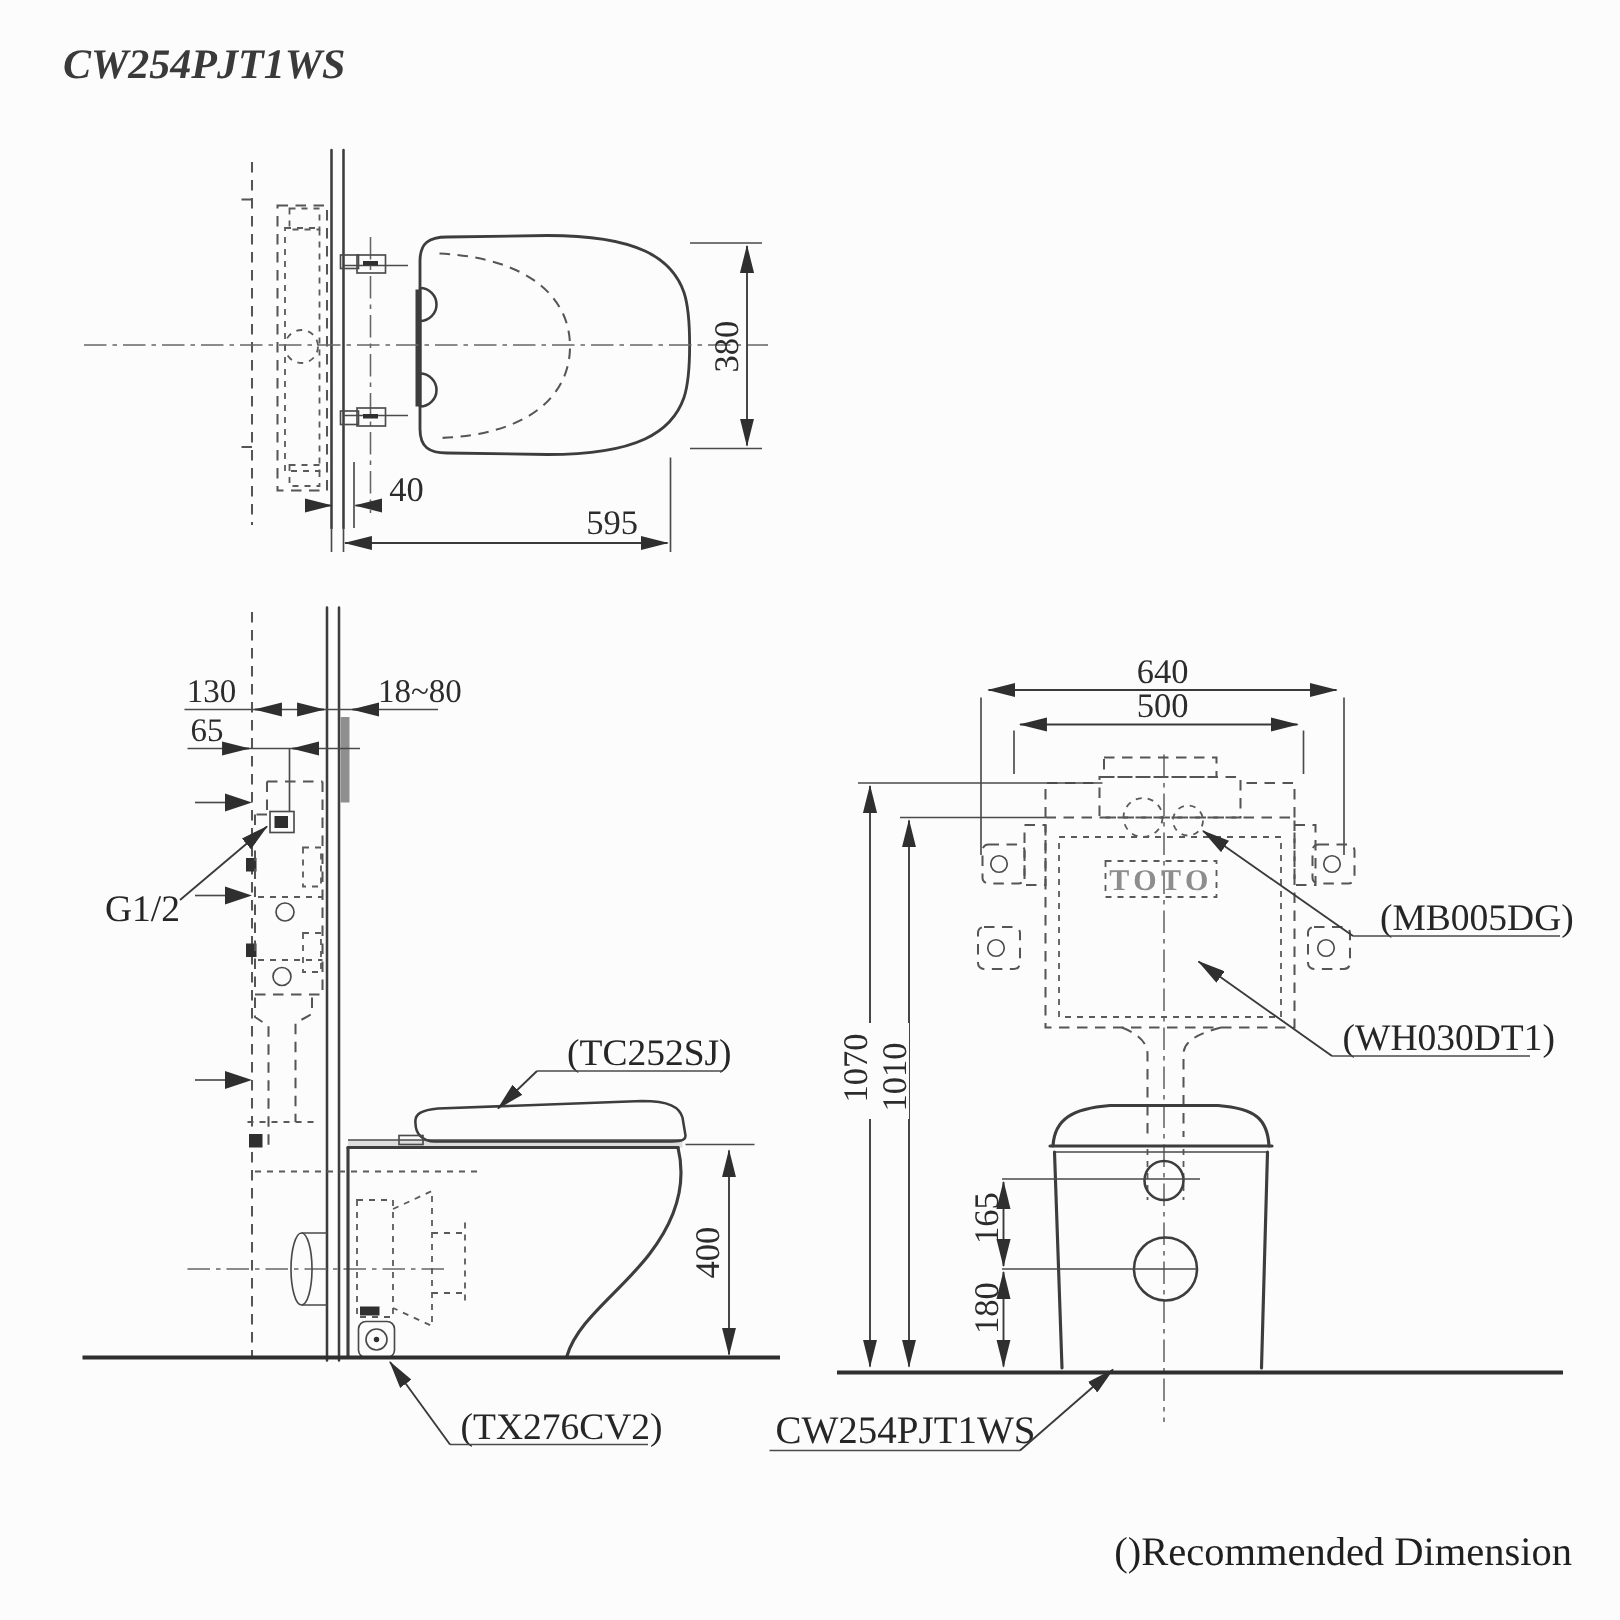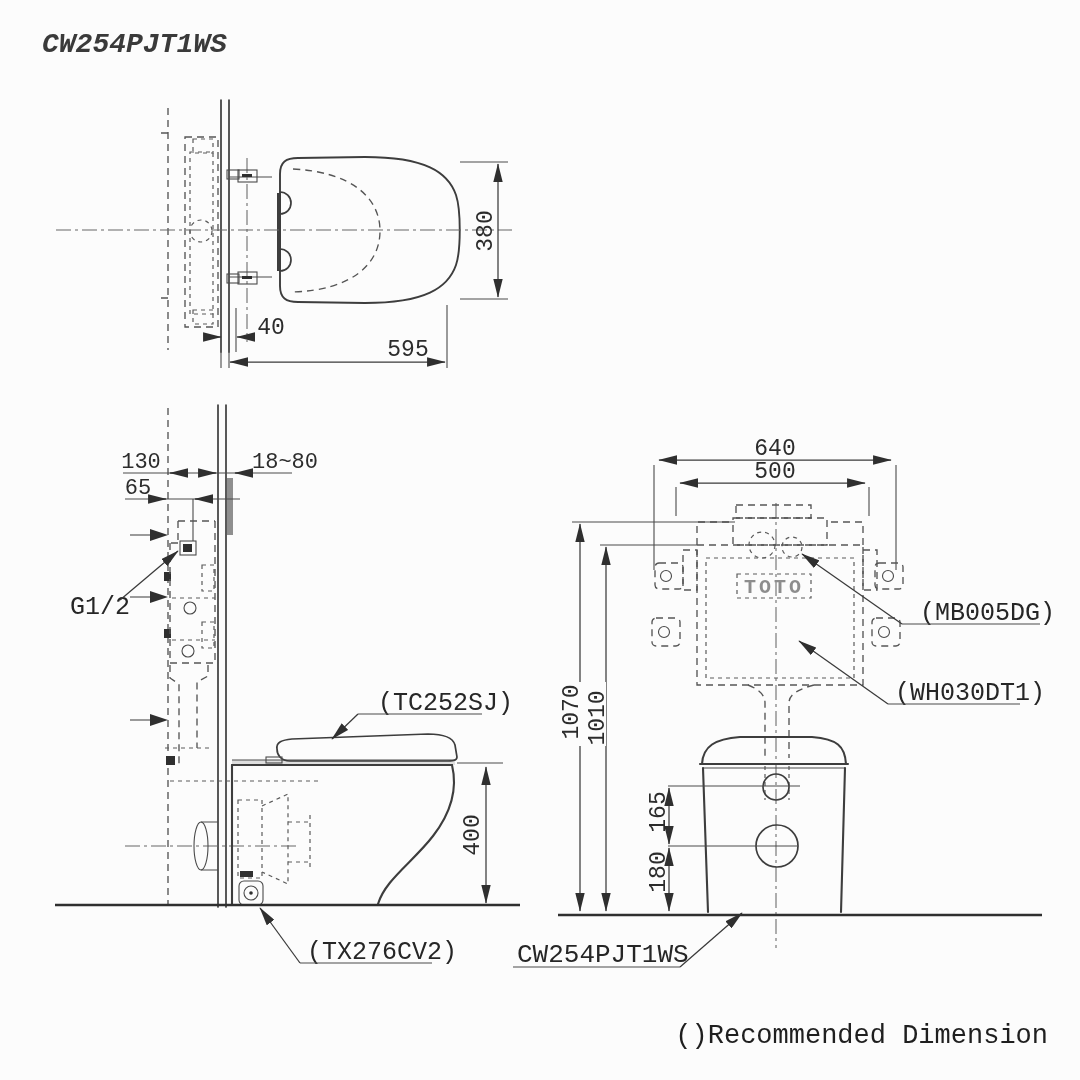--- a/index.html
+++ b/index.html
@@ -1,17 +1,17 @@
 <!DOCTYPE html>
 <html><head>
 <meta charset="utf-8">
 <style>
   html,body{margin:0;padding:0;background:#ffffff;}
   .page{position:relative;width:1080px;height:1080px;background:#fcfcfc;overflow:hidden;
-        font-family:Liberation Mono, monospace;}
+        font-family:Liberation Serif, serif;}
   svg{position:absolute;left:0;top:0;}
   
   .ln  {stroke:#3d3d3d;stroke-width:1.7;fill:none;stroke-linecap:round;}
   .ln2 {stroke:#3d3d3d;stroke-width:2.1;fill:none;stroke-linecap:round;}
   .thin{stroke:#4a4a4a;stroke-width:1.1;fill:none;}
   .thick{stroke:#2f2f2f;stroke-width:2.6;fill:none;}
   .dash{stroke:#555;stroke-width:1.35;fill:none;stroke-dasharray:7 5;}
   .dashf{stroke:#5a5a5a;stroke-width:1.2;fill:none;stroke-dasharray:4 4;}
   .cl  {stroke:#666;stroke-width:1.05;fill:none;stroke-dasharray:15 4 3 4;}
   .dim {stroke:#3a3a3a;stroke-width:1.25;fill:none;}

